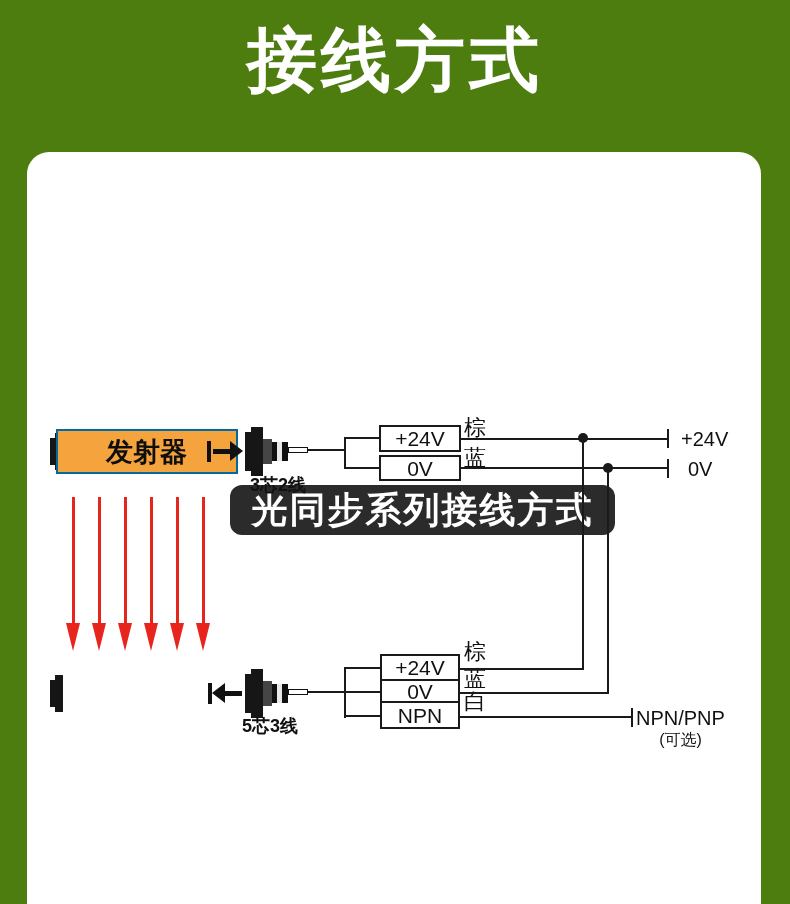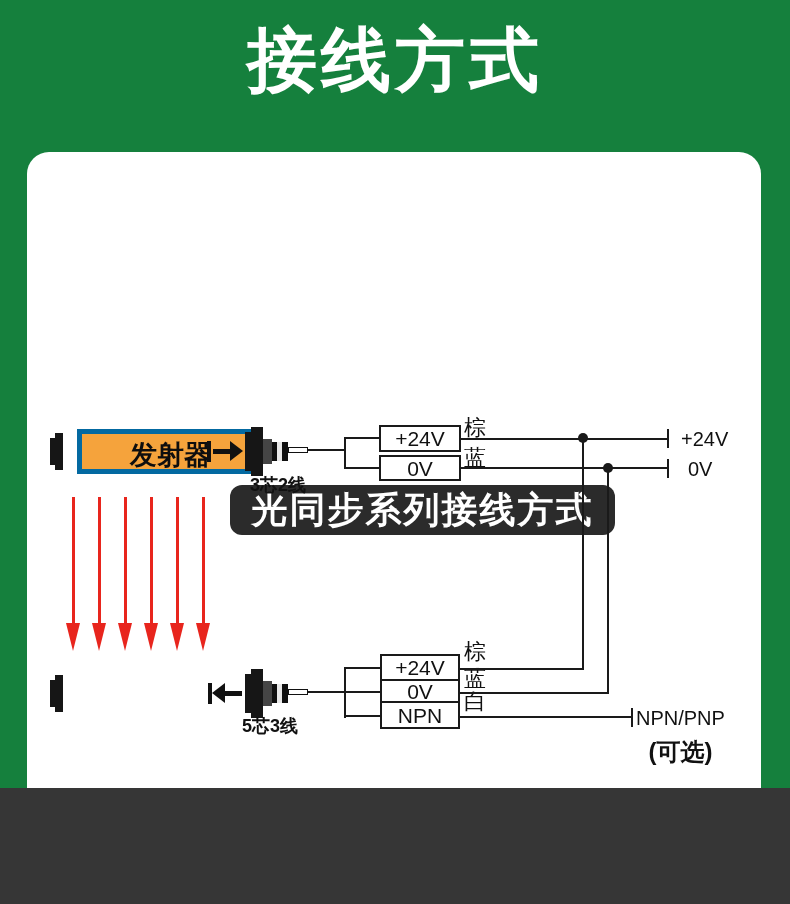--- a/index.html
+++ b/index.html
@@ -1,47 +1,47 @@
 <!DOCTYPE html>
 <html><head>
 <meta charset="utf-8">
 <style>
   html,body{margin:0;padding:0;background:#363636;}
-  .page{position:relative;width:790px;height:788px;background:#15803d;overflow:hidden;
+  .page{position:relative;width:790px;height:904px;background:#4d7c0f;overflow:hidden;
         font-family:"Liberation Sans", sans-serif;}
   .page-title{position:absolute;left:0;top:22px;width:790px;text-align:center;
         color:#ffffff;font-size:70px;font-weight:900;letter-spacing:4px;line-height:1.1;}
   .panel{position:absolute;left:27px;top:152px;width:734px;height:752px;background:#ffffff;
         border-radius:22px 22px 0 0;}
   .pill{position:absolute;left:203px;top:333px;width:385px;height:50px;background:#2b2b2b;
         border-radius:12px;display:flex;align-items:center;justify-content:center;}
   .pill span{color:#ffffff;font-size:36px;font-weight:bold;letter-spacing:2px;line-height:1;}
 
   
   .ln{position:absolute;background:#1a1a1a;}
   .dot{position:absolute;width:10px;height:10px;border-radius:50%;background:#1a1a1a;}
 
   
   .pinbox{position:absolute;background:#fff;border:2px solid #1a1a1a;box-sizing:border-box;
         display:flex;align-items:center;justify-content:center;font-size:21px;color:#111;line-height:1;}
 
   .wcl{position:absolute;font-size:22px;line-height:1;color:#111;}
   .outlbl{position:absolute;font-size:20px;line-height:1;color:#111;}
-  .note{font-size:24px;text-align:center;margin-top:12px;font-weight:bold;}
+  .note{font-size:16px;text-align:center;margin-top:4px;}
   .speclbl{position:absolute;font-size:18px;line-height:1;color:#111;font-weight:600;}
 
   
   .device{position:absolute;left:50px;width:270px;height:45px;}
   .cap{position:absolute;background:#161616;}
   .cap.l1{left:0;top:9px;width:5px;height:27px;}
   .cap.l2{left:5px;top:4px;width:8px;height:37px;}
   .cap.r1{left:195px;top:3px;width:6px;height:39px;}
   .cap.r2{left:201px;top:-2px;width:12px;height:49px;}
-  .dev-body{position:absolute;left:27px;top:0;width:182px;height:45px;background:#f5a33c;
-        border:5px solid #0369a1;box-sizing:border-box;}
+  .dev-body{position:absolute;left:6px;top:0;width:182px;height:45px;background:#f5a33c;
+        border:2px solid #0369a1;box-sizing:border-box;}
   .dev-label{position:absolute;left:48px;top:8px;font-size:27px;font-weight:bold;color:#0e0e0e;line-height:1;}
   .conn1{left:213px;top:10px;width:9px;height:25px;background:#454545;position:absolute;}
   .conn2{left:222px;top:13px;width:5px;height:19px;background:#101010;position:absolute;}
   .conn3{left:227px;top:13px;width:5px;height:19px;background:#e8e8e8;position:absolute;}
   .conn4{left:232px;top:13px;width:6px;height:19px;background:#101010;position:absolute;}
   .needle{position:absolute;left:238px;top:18px;width:20px;height:6px;background:#ffffff;
         border:1px solid #111;box-sizing:border-box;}
   
   .glyph{position:absolute;top:12px;width:36px;height:21px;}
   .glyph .bar{position:absolute;top:0;width:4px;height:21px;background:#111;}

